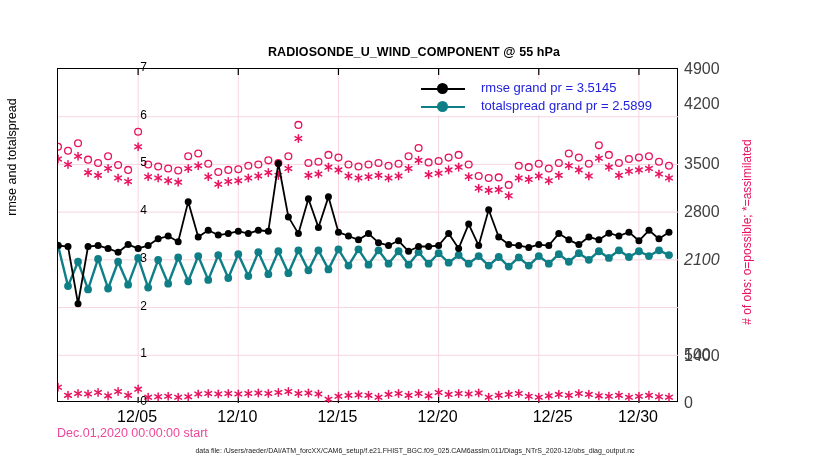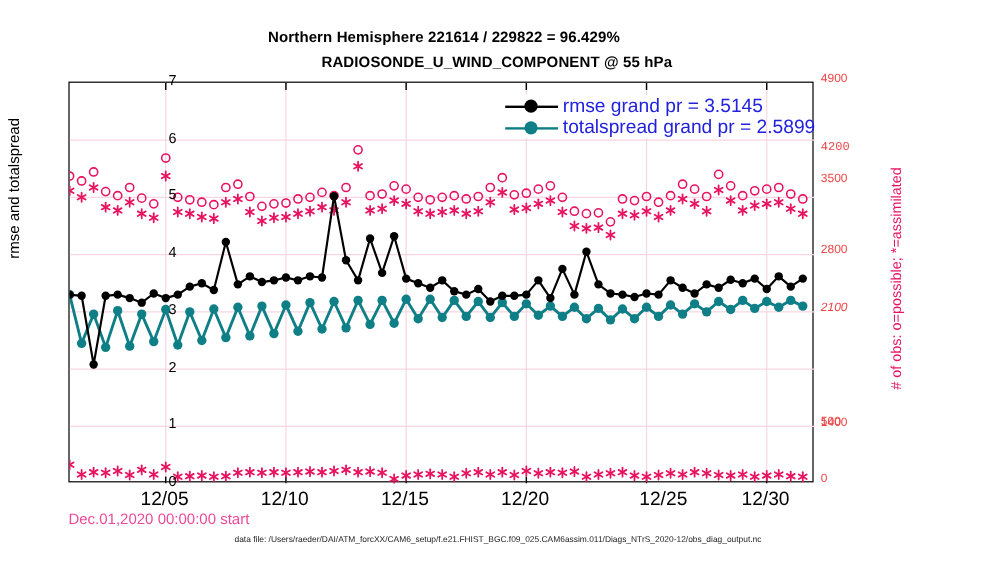--- a/index.html
+++ b/index.html
@@ -17,46 +17,45 @@
         border:1.2px solid #000;box-sizing:border-box;background:#fff;}
   #svg{position:absolute;left:0;top:0;width:621px;height:334px;}
 
   
   .ytick{position:absolute;right:683px;font-size:12px;text-align:right;
          width:40px;color:#000;}
   .ylab{position:absolute;left:-138px;top:150px;width:300px;text-align:center;
         font-size:12.5px;transform:rotate(-90deg);color:#000;}
 
   
-  .rtick{position:absolute;left:684px;font-size:10px;color:#ef4444;white-space:nowrap;}
+  .rtick{position:absolute;left:684px;font-size:16px;color:#404040;white-space:nowrap;}
   .rlab{position:absolute;left:582px;top:225px;width:330px;text-align:center;
         font-size:12px;transform:rotate(-90deg);color:#e8135f;}
 
   
   .xtick{position:absolute;top:408px;font-size:16px;text-align:center;width:70px;color:#000;}
   .xlab{position:absolute;left:57px;top:426px;width:621px;
         font-size:12.5px;color:#ec4899;}
 
   .footer{position:absolute;left:0;top:447px;width:830px;text-align:center;
           font-size:7px;color:#222;}
 
   
   #legend{position:absolute;left:417px;top:79px;width:210px;height:36px;
           background:#ffffff;}
   .lgrow{position:relative;height:18px;}
-  .lgtxt{position:absolute;left:52px;top:1px;font-size:16px;color:#2222dd;white-space:nowrap;}
+  .lgtxt{position:absolute;left:64px;top:1px;font-size:13px;color:#2222dd;white-space:nowrap;}
   .lgline{position:absolute;left:4px;top:9px;width:44px;height:2px;}
   .lgdot{position:absolute;left:20px;top:4px;width:11px;height:11px;border-radius:50%;}
 </style>
 </head>
 <body>
 
 <div id="root">
 
-  <div class="title">Northern Hemisphere 221614 / 229822 = 96.429%</div>
   <div class="title2">RADIOSONDE_U_WIND_COMPONENT @ 55 hPa</div>
 
   <div id="plot">
     <svg id="svg" viewBox="0 0 621 334" preserveAspectRatio="none">
       <g id="gridlines">
           <line x1="0" y1="286.2857142857143" x2="621" y2="286.2857142857143" stroke="#f7d6e0" stroke-width="1"></line>
           <line x1="0" y1="238.57142857142858" x2="621" y2="238.57142857142858" stroke="#f7d6e0" stroke-width="1"></line>
           <line x1="0" y1="190.85714285714286" x2="621" y2="190.85714285714286" stroke="#f7d6e0" stroke-width="1"></line>
           <line x1="0" y1="143.14285714285717" x2="621" y2="143.14285714285717" stroke="#f7d6e0" stroke-width="1"></line>
           <line x1="0" y1="95.42857142857142" x2="621" y2="95.42857142857142" stroke="#f7d6e0" stroke-width="1"></line>
@@ -664,22 +663,22 @@
       <div class="ytick" style="top: 60px;">7</div>
     </div>
   <div class="ylab">rmse and totalspread</div>
 
   <div id="yticks-right">
       <div class="rtick" style="top: 394px;">0</div>
       <div class="rtick" style="top: 346.286px;">500</div>
       <div class="rtick" style="top: 298.571px; margin-top: 48px;">1400</div>
       <div class="rtick" style="top: 250.857px; font-style: italic;">2100</div>
       <div class="rtick" style="top: 203.143px;">2800</div>
-      <div class="rtick" style="top: 144px;">3500</div>
-      <div class="rtick" style="top: 118px; font-family: Liberation Mono, monospace;">4200</div>
+      <div class="rtick" style="top: 155px;">3500</div>
+      <div class="rtick" style="top: 95px;">4200</div>
       <div class="rtick" style="top: 60px;">4900</div>
     </div>
   <div class="rlab"># of obs: o=possible; *=assimilated</div>
 
   <div id="xticks">
       <div class="xtick" style="left: 102.129px;">12/05</div>
       <div class="xtick" style="left: 202.29px;">12/10</div>
       <div class="xtick" style="left: 302.452px;">12/15</div>
       <div class="xtick" style="left: 402.613px;">12/20</div>
       <div class="xtick" style="left: 502.774px; text-align: right;">12/25</div>

